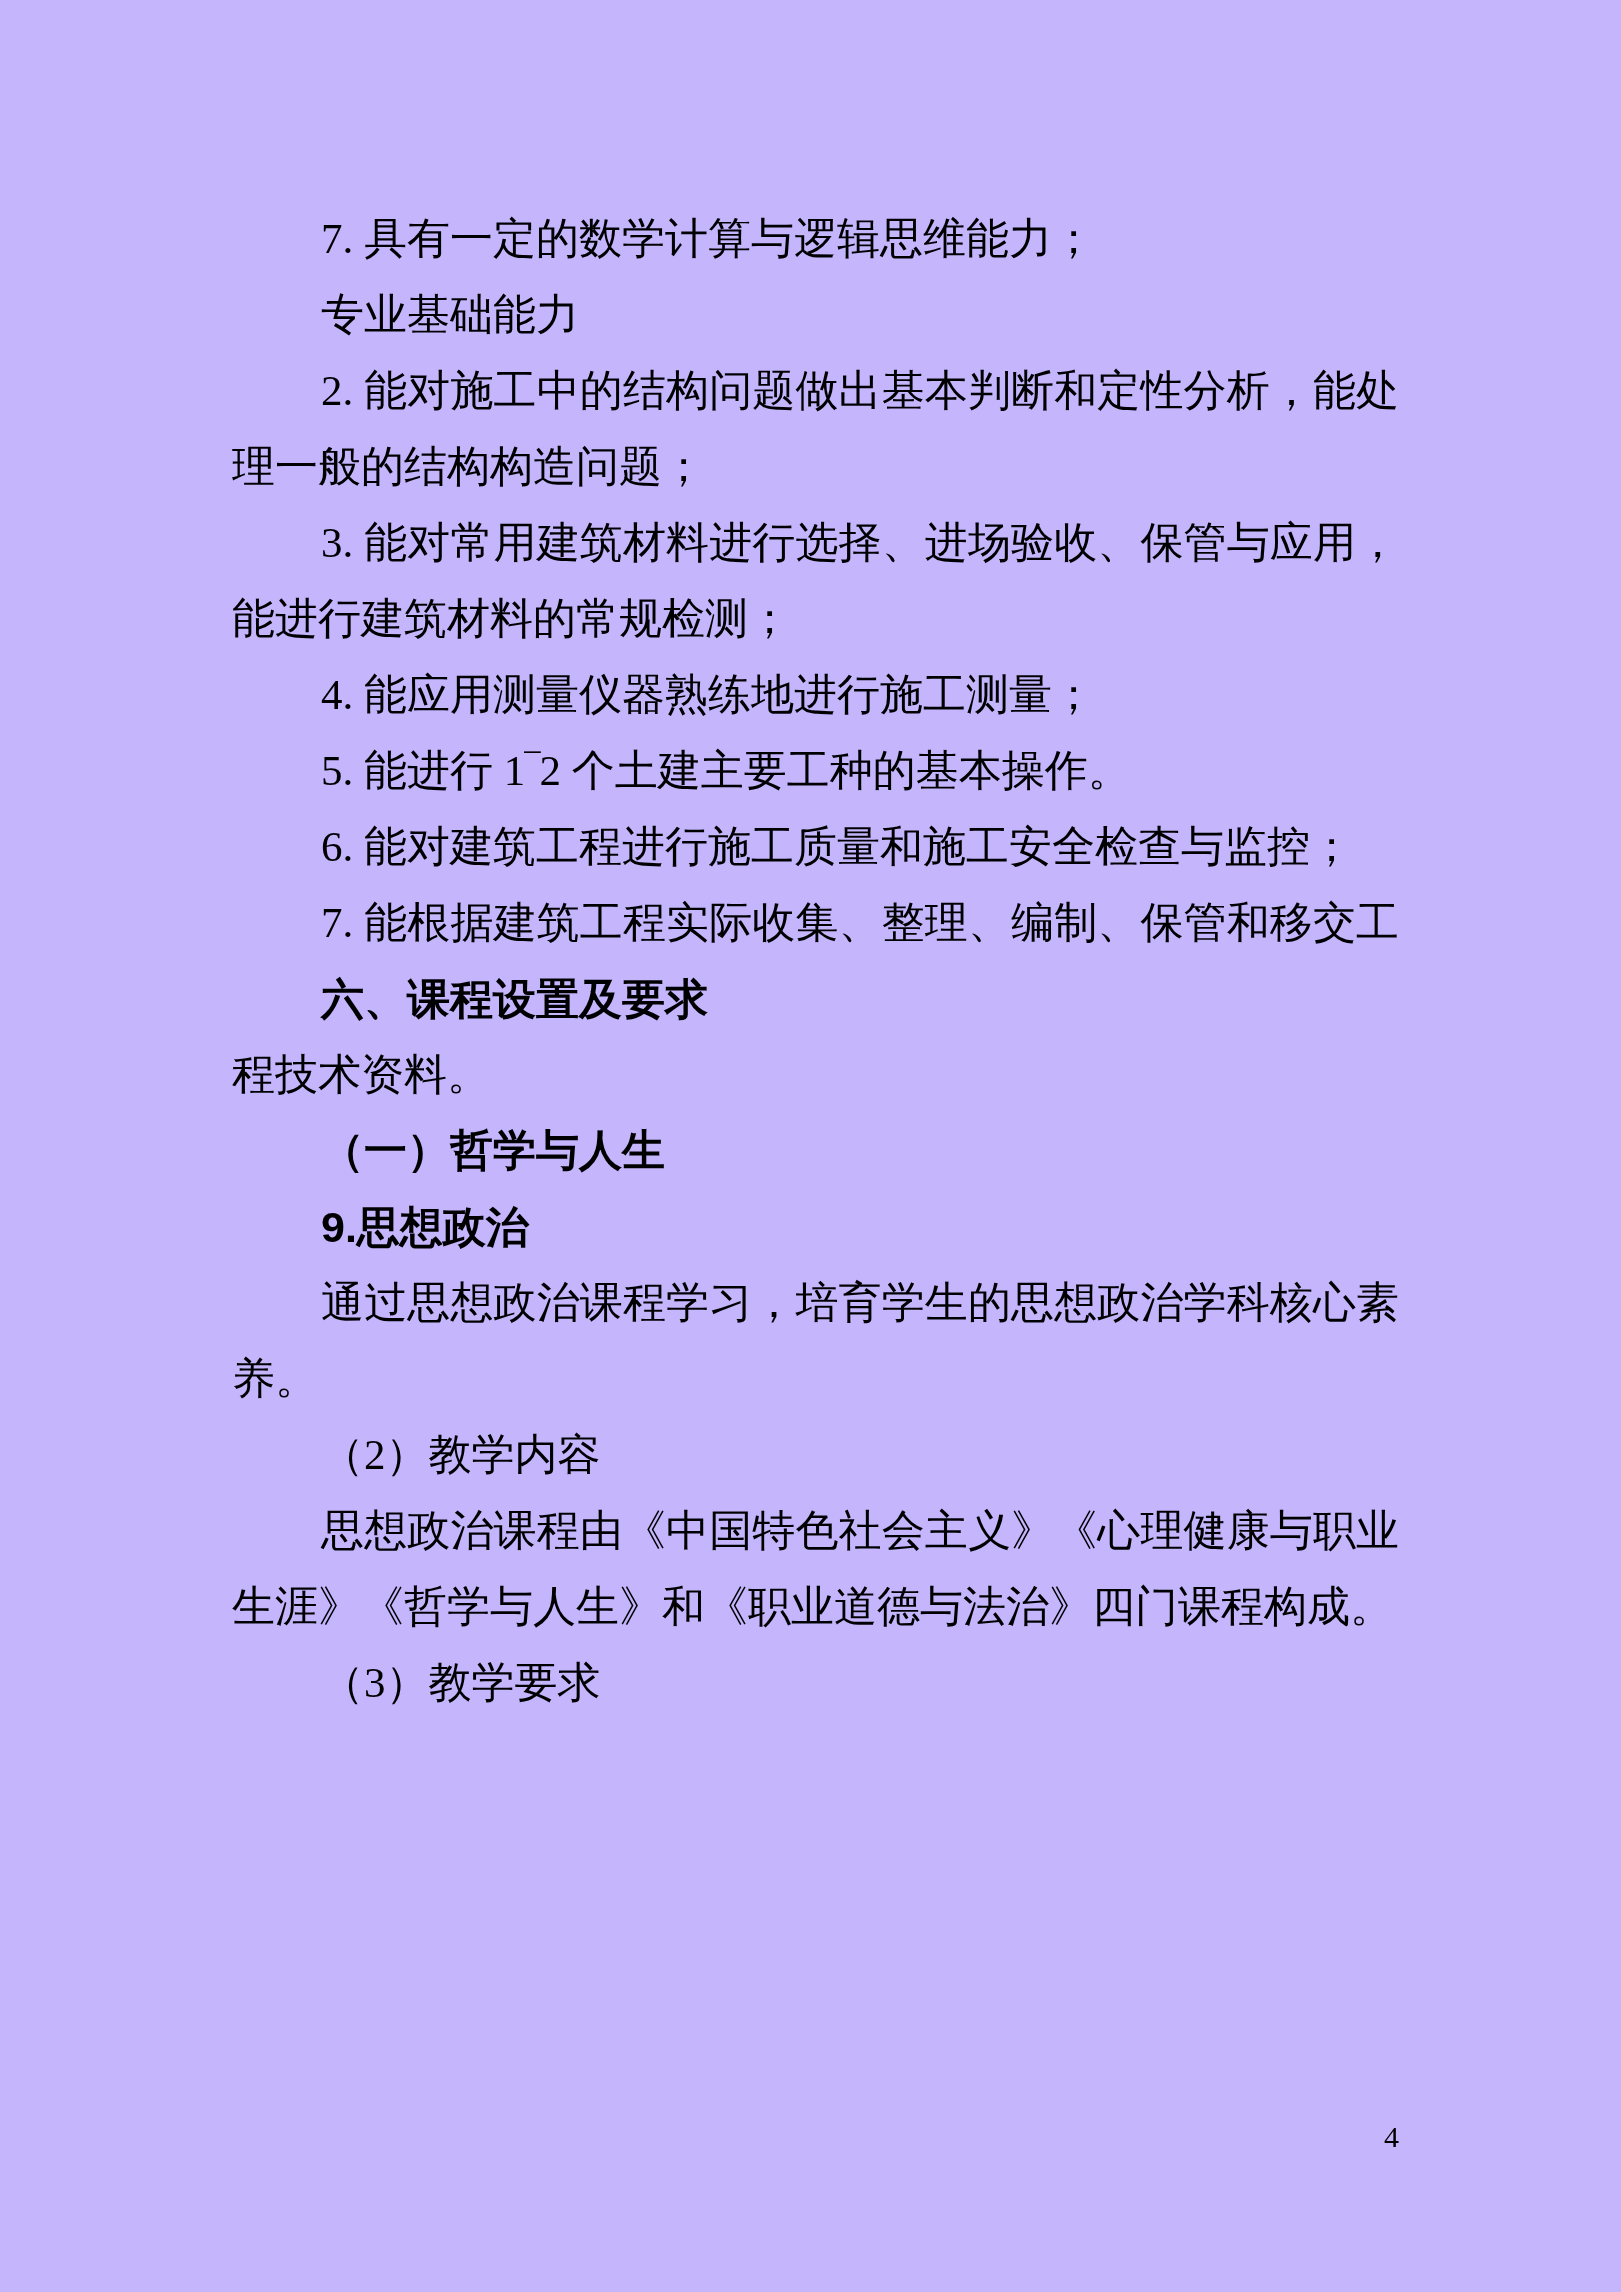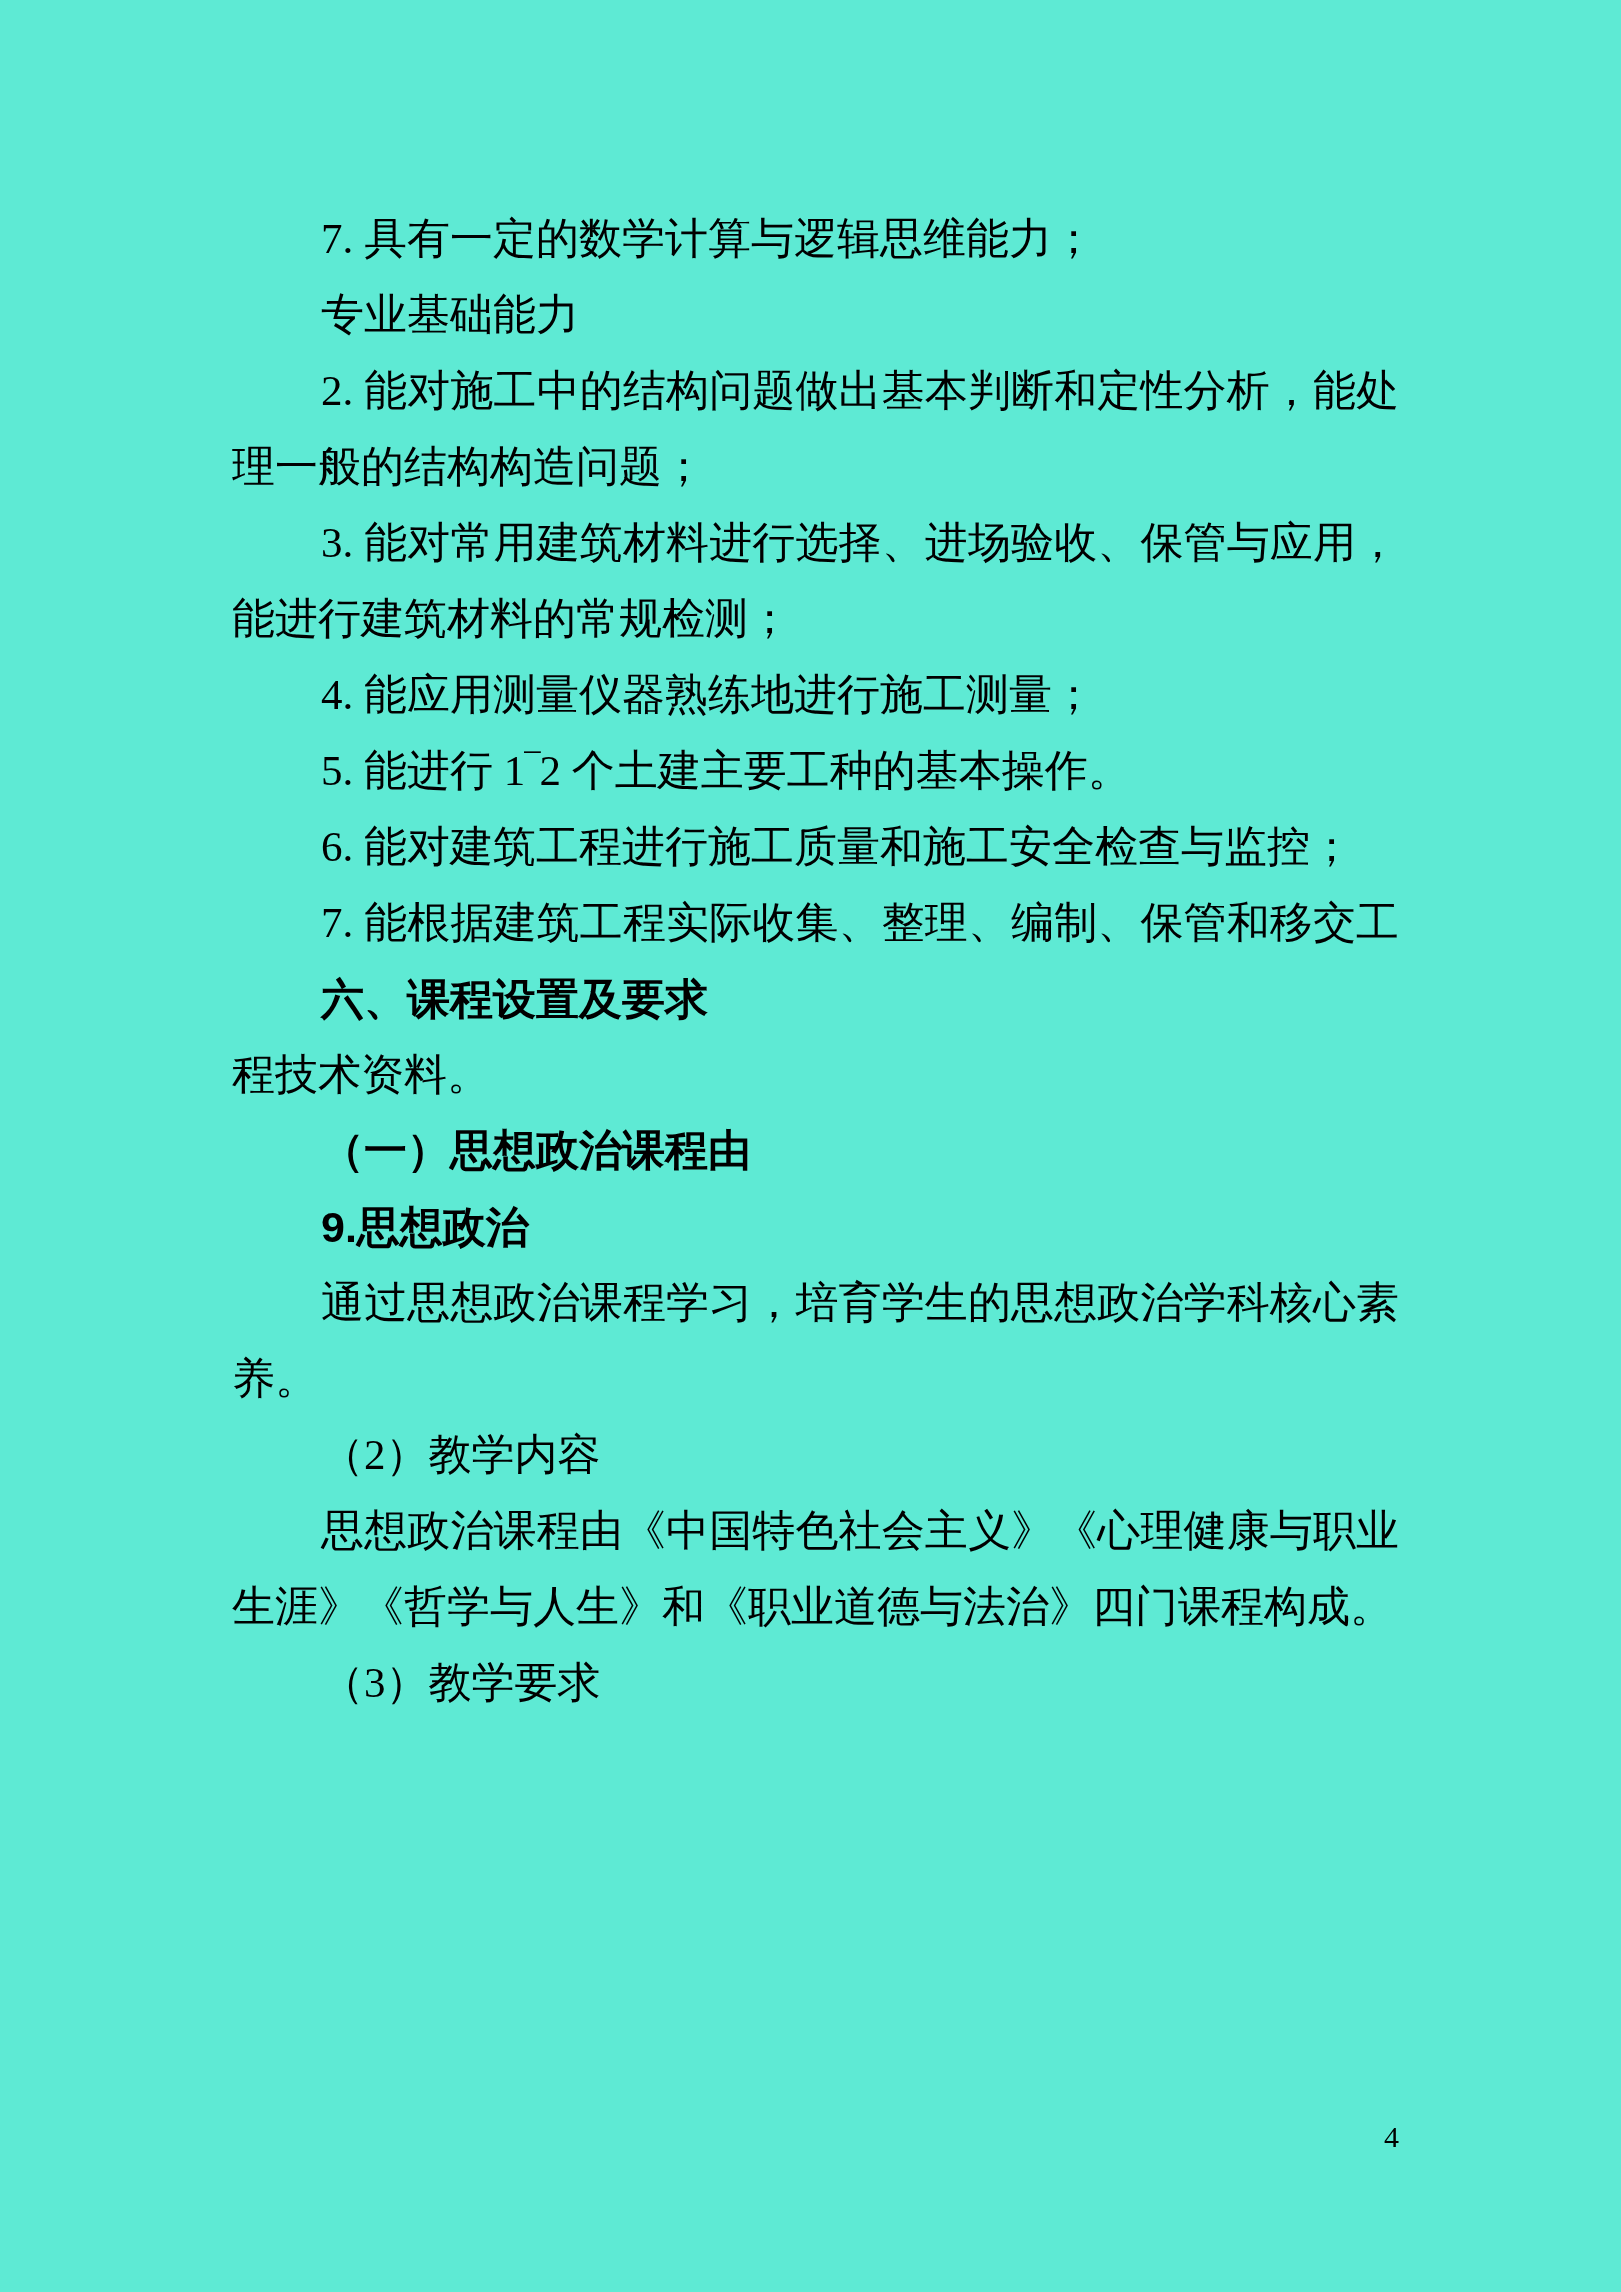--- a/index.html
+++ b/index.html
@@ -7,21 +7,21 @@
     width: 1621px;
     height: 2293px;
     background: #ffffff;
     font-family: "Liberation Serif", "DejaVu Serif", serif;
     color: #000000;
   }
   .page {
     position: relative;
     width: 1621px;
     height: 2293px;
-    background: #5eead4;
+    background: #c4b5fd;
     overflow: hidden;
     text-decoration: underline;
   }
   .content {
     position: absolute;
     left: 232px;
     top: 201px;
     width: 1167px;
     font-size: 43px;
     line-height: 76px;
@@ -66,21 +66,21 @@
     <div class="line indent just">2. 能对施工中的结构问题做出基本判断和定性分析，能处</div>
     <div class="line">理一般的结构构造问题；</div>
     <div class="line indent just">3. 能对常用建筑材料进行选择、进场验收、保管与应用，</div>
     <div class="line">能进行建筑材料的常规检测；</div>
     <div class="line indent">4. 能应用测量仪器熟练地进行施工测量；</div>
     <div class="line indent">5. 能进行 1‾2 个土建主要工种的基本操作。</div>
     <div class="line indent">6. 能对建筑工程进行施工质量和施工安全检查与监控；</div>
     <div class="line indent just">7. 能根据建筑工程实际收集、整理、编制、保管和移交工</div>
     <div class="line indent hei">六、课程设置及要求</div>
     <div class="line">程技术资料。</div>
-    <div class="line indent kbold">（一）思想政治课程由</div>
+    <div class="line indent kbold">（一）哲学与人生</div>
     <div class="line indent hei">9.思想政治</div>
     <div class="line indent just">通过思想政治课程学习，培育学生的思想政治学科核心素</div>
     <div class="line">养。</div>
     <div class="line indent">（2）教学内容</div>
     <div class="line indent just">思想政治课程由《中国特色社会主义》《心理健康与职业</div>
     <div class="line">生涯》《哲学与人生》和《职业道德与法治》四门课程构成。</div>
     <div class="line indent">（3）教学要求</div>
   </main>
 
   <div class="page-number">4</div>

